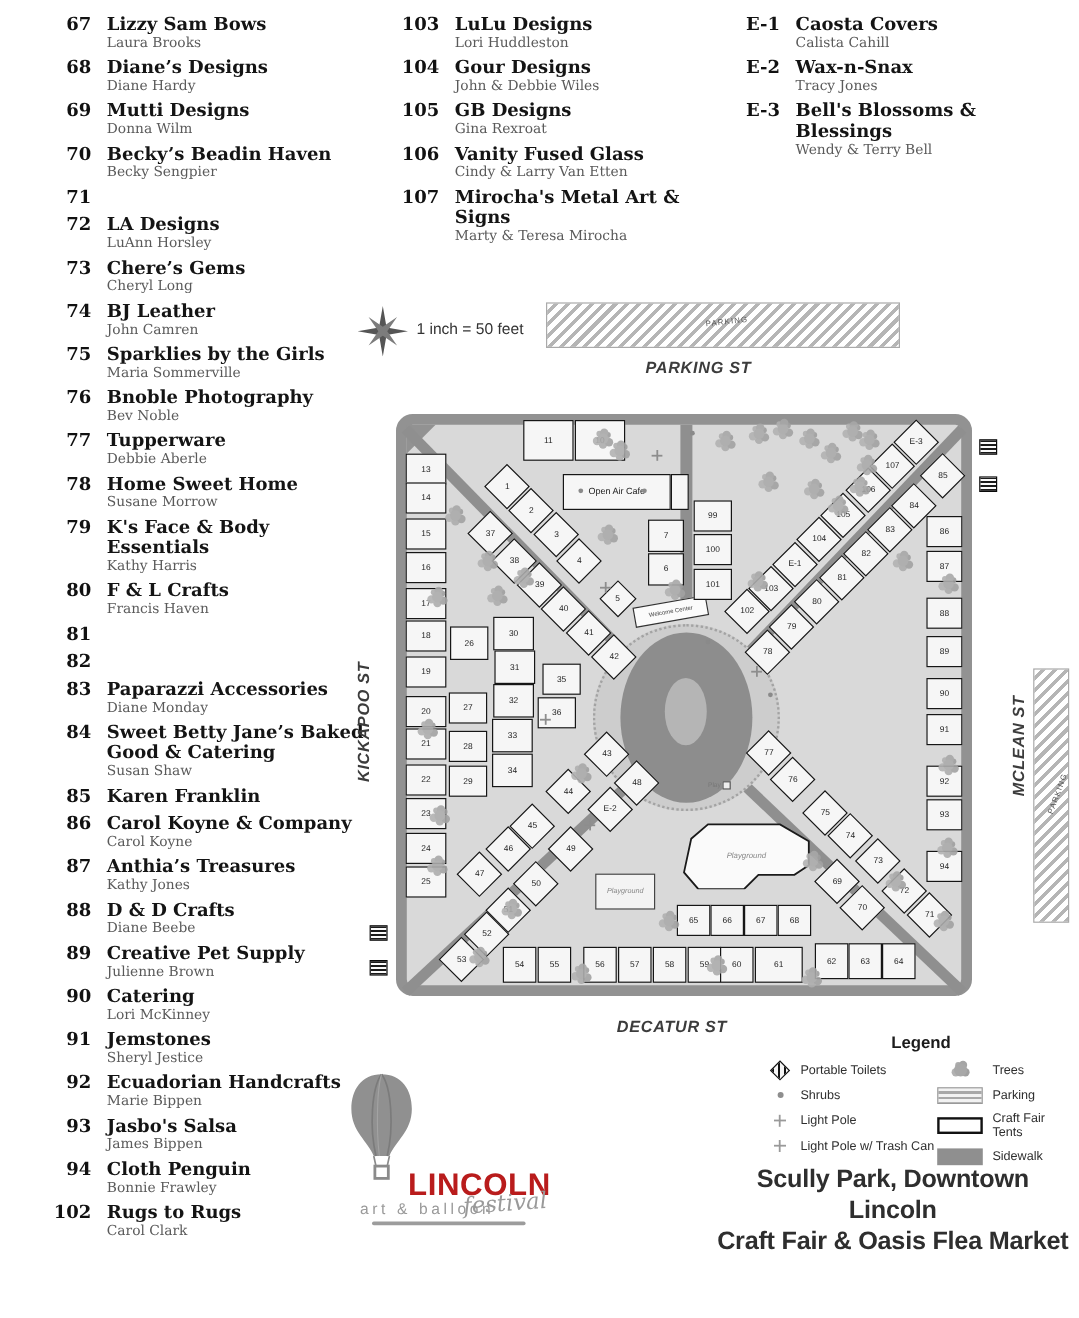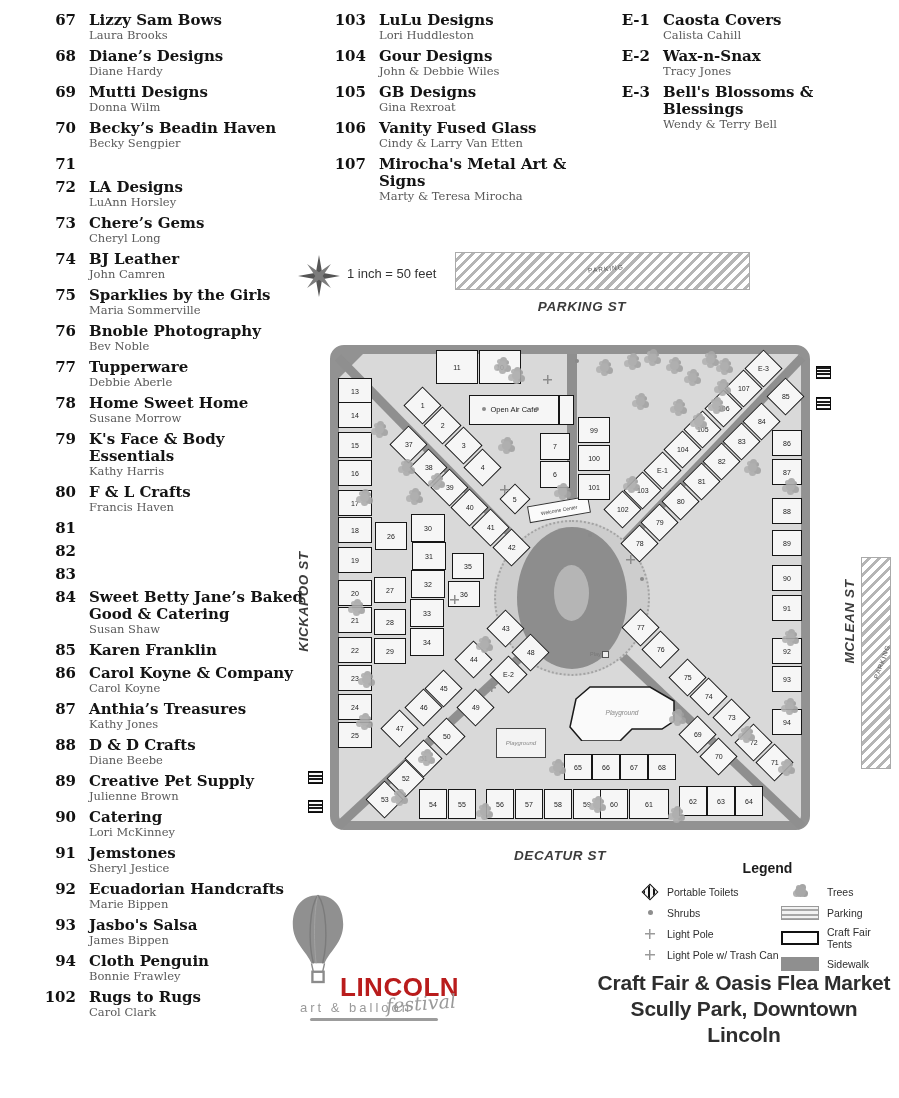--- a/index.html
+++ b/index.html
@@ -176,20 +176,24 @@
       </div>
     </div>
     <div class="entry">
       <div class="num">81</div>
     </div>
     <div class="entry">
       <div class="num">82</div>
     </div>
     <div class="entry">
       <div class="num">83</div>
+      <div class="txt">
+        <div class="nm">Paparazzi Accessories</div>
+        <div class="ps">Diane Monday</div>
+      </div>
     </div>
     <div class="entry">
       <div class="num">84</div>
       <div class="txt">
         <div class="nm">Sweet Betty Jane’s Baked Good &amp; Catering</div>
         <div class="ps">Susan Shaw</div>
       </div>
     </div>
     <div class="entry">
       <div class="num">85</div>
@@ -798,22 +802,22 @@
           <span class="icw2">
             <span class="ic-sidewalk"></span>
           </span>
           <span>Sidewalk</span>
         </div>
       </div>
   </div>
 </div>
 
 <div id="title">
+  <div>Scully Park, Downtown Lincoln</div>
   <div>Craft Fair &amp; Oasis Flea Market</div>
-  <div>Scully Park, Downtown Lincoln</div>
 </div>
 
 <div id="logo">
   <svg width="56" height="96" viewBox="0 0 60 100" style="position:absolute;left:2px;top:10px">
     <path d="M30 2 C12 2 3 16 3 33 C3 53 18 62 23 75 L37 75 C42 62 57 53 57 33 C57 16 48 2 30 2 Z" fill="#909090"></path>
     <path d="M30 2 C21 14 19 50 25 75" stroke="#7b7b7b" stroke-width="1.5" fill="none"></path>
     <path d="M30 2 C39 14 41 50 35 75" stroke="#7b7b7b" stroke-width="1.5" fill="none"></path>
     <path d="M30 2 C26 14 25 50 28 75" stroke="#a3a3a3" stroke-width="1" fill="none"></path>
     <path d="M23 75 L25 84 L35 84 L37 75" stroke="#8b8b8b" stroke-width="1.5" fill="none"></path>
     <rect x="24" y="84" width="12" height="11" fill="none" stroke="#8b8b8b" stroke-width="2.5"></rect>

